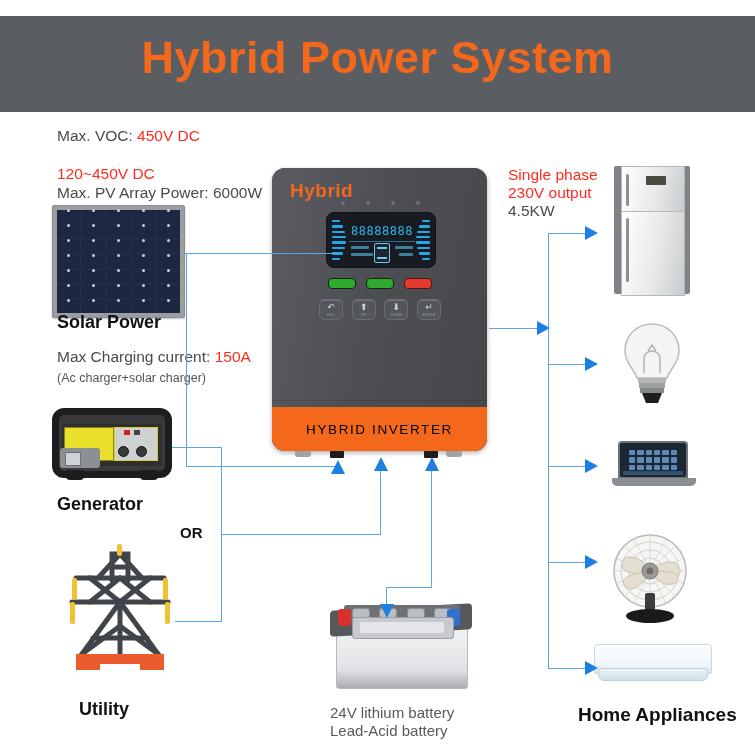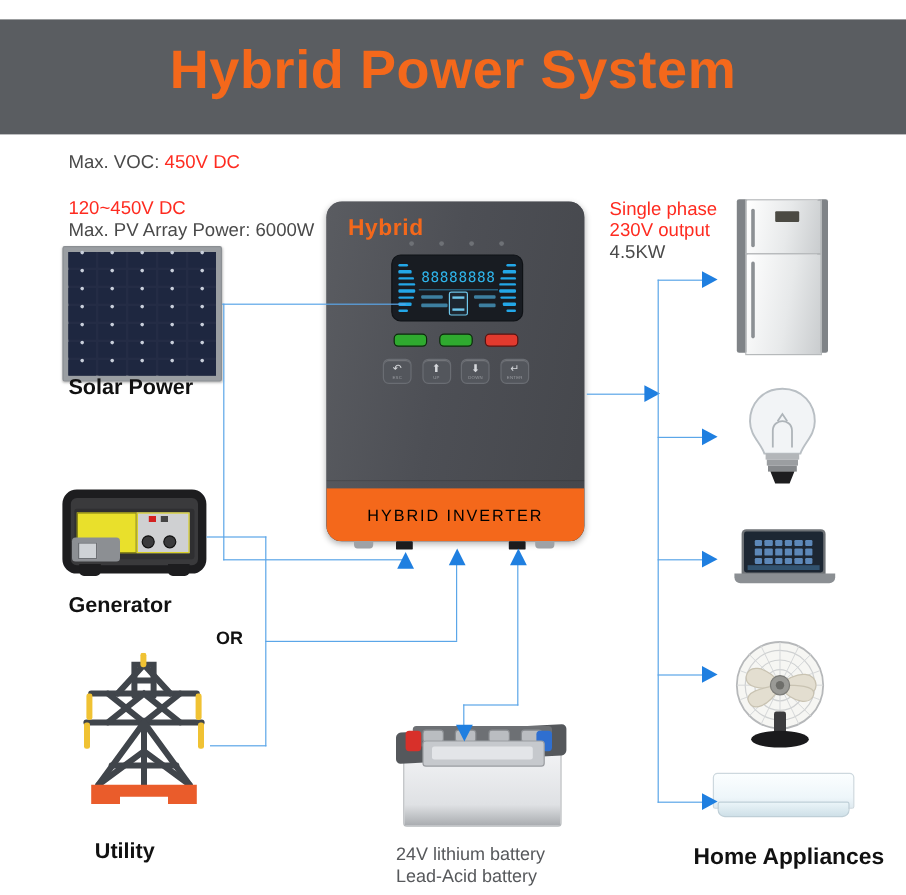--- a/index.html
+++ b/index.html
@@ -164,20 +164,22 @@
 <div id="stage">
 
   <div class="header">
     <div class="header-title">Hybrid Power System</div>
   </div>
 
   <div class="txt" style="left:57px;top:110px;"><span>Max. VOC: </span><span class="red">450V DC</span></div>
   <div class="txt red" style="left:57px;top:148px;color:#fe2b20;">120~450V DC</div>
   <div class="txt" style="left:57px;top:167px;">Max. PV Array Power: 6000W</div>
 
+  <div class="txt" style="left:57px;top:331px;"><span>Max Charging current: </span><span class="red">150A</span></div>
+  <div class="txt txt-sm" style="left:57px;top:353px;">(Ac charger+solar charger)</div>
 
   <div class="txt red" style="left:508px;top:149px;color:#fe2b20;">Single phase</div>
   <div class="txt red" style="left:508px;top:167px;color:#fe2b20;">230V output</div>
   <div class="txt" style="left:508px;top:185px;">4.5KW</div>
 
   <div id="solar">
     <div class="cells">
       <div class="cell"></div>
         <div class="cell"></div>
         <div class="cell"></div>

